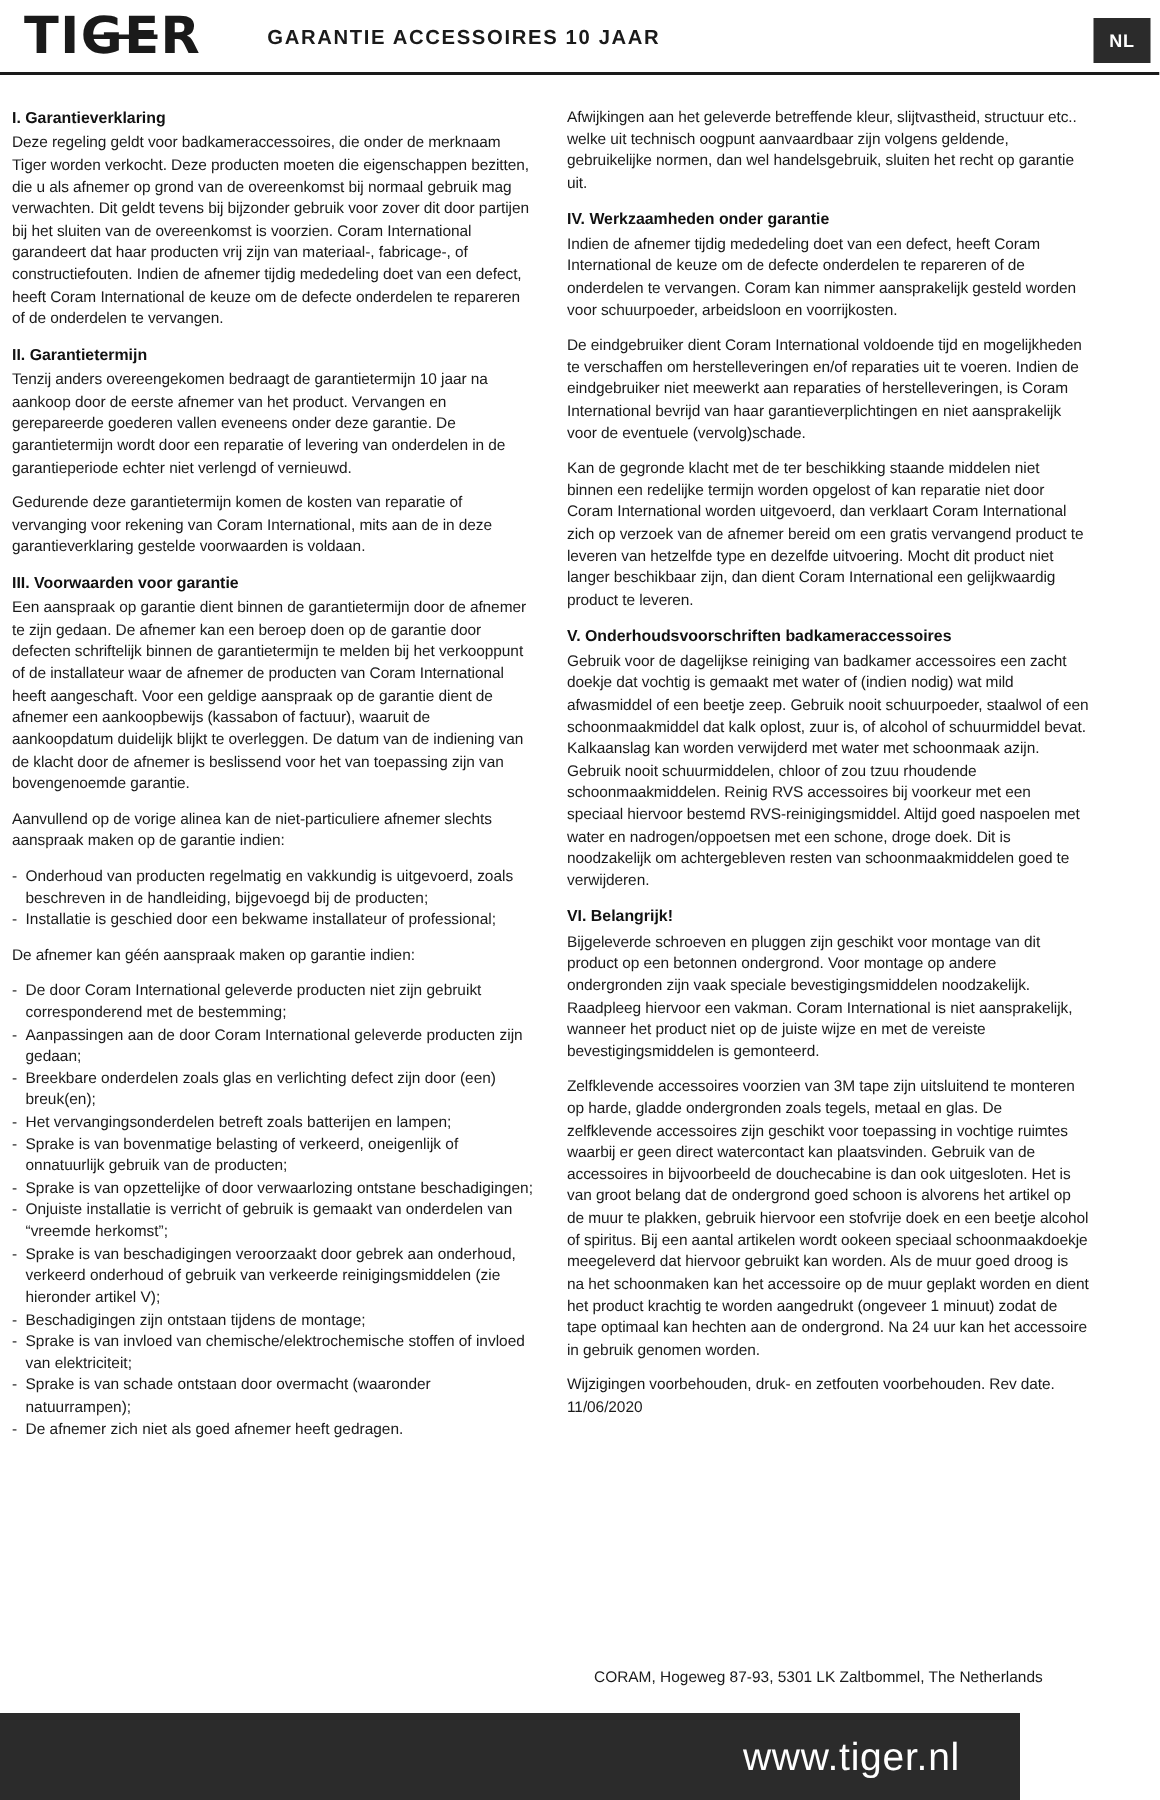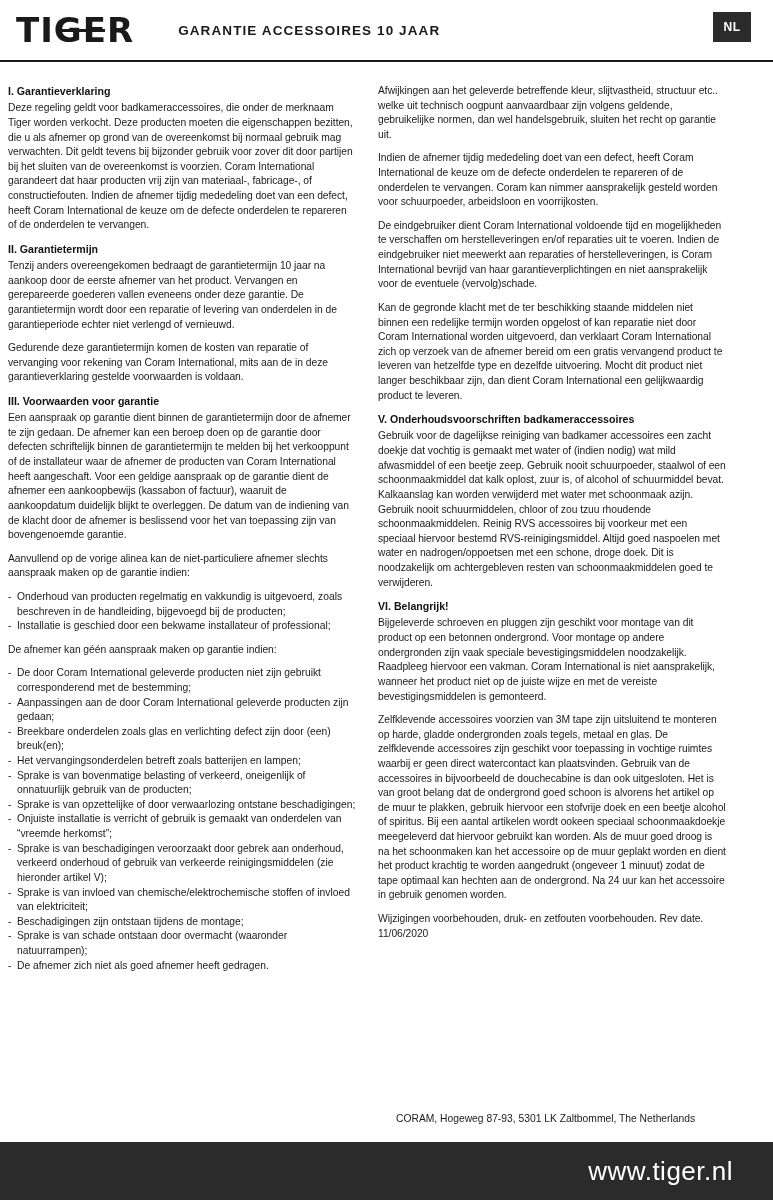--- a/index.html
+++ b/index.html
@@ -10,21 +10,21 @@
     background: #ffffff;
     font-family: "Liberation Sans", sans-serif;
     color: #1a1a1a;
     position: relative;
     overflow: hidden;
   }
 
   
   .header {
     position: relative;
-    height: 62px;
+    height: 50px;
     border-bottom: 2px solid #1a1a1a;
     display: flex;
     align-items: center;
     padding: 0 14px;
   }
   .logo {
     font-family: "DejaVu Sans", sans-serif;
     font-weight: bold;
     font-size: 34px;
     letter-spacing: 1px;
@@ -48,21 +48,21 @@
     background: #1a1a1a;
   }
   .header-title {
     font-weight: bold;
     font-size: 13.5px;
     letter-spacing: 1.1px;
     color: #1a1a1a;
   }
   .lang-badge {
     position: absolute;
-    right: 22px;
+    right: 6px;
     top: 12px;
     width: 38px;
     height: 30px;
     background: #2b2b2b;
     color: #ffffff;
     font-size: 12px;
     font-weight: bold;
     letter-spacing: 0.5px;
     display: flex;
     align-items: center;
@@ -120,21 +120,21 @@
     position: absolute;
     left: 396px;
     top: 1113px;
     font-size: 10.3px;
     color: #1a1a1a;
   }
   .footer-bar {
     position: absolute;
     left: 0;
     bottom: 0;
-    width: 773px;
+    width: 680px;
     height: 58px;
     background: #2b2b2b;
     display: flex;
     align-items: center;
     justify-content: flex-end;
     padding-right: 40px;
   }
   .footer-bar .url {
     color: #ffffff;
     font-size: 26px;
@@ -179,28 +179,29 @@
       <p class="para">De afnemer kan géén aanspraak maken op garantie indien:</p>
       <ul class="bullets">
         <li>De door Coram International geleverde producten niet zijn gebruikt corresponderend met de bestemming;</li>
         <li>Aanpassingen aan de door Coram International geleverde producten zijn gedaan;</li>
         <li>Breekbare onderdelen zoals glas en verlichting defect zijn door (een) breuk(en);</li>
         <li>Het vervangingsonderdelen betreft zoals batterijen en lampen;</li>
         <li>Sprake is van bovenmatige belasting of verkeerd, oneigenlijk of onnatuurlijk gebruik van de producten;</li>
         <li>Sprake is van opzettelijke of door verwaarlozing ontstane beschadigingen;</li>
         <li>Onjuiste installatie is verricht of gebruik is gemaakt van onderdelen van “vreemde herkomst”;</li>
         <li>Sprake is van beschadigingen veroorzaakt door gebrek aan onderhoud, verkeerd onderhoud of gebruik van verkeerde reinigingsmiddelen (zie hieronder artikel V);</li>
+        <li>Beschadigingen zijn ontstaan tijdens de montage;</li>
         <li>Sprake is van invloed van chemische/elektrochemische stoffen of invloed van elektriciteit;</li>
-        <li>Beschadigingen zijn ontstaan tijdens de montage;</li>
         <li>Sprake is van schade ontstaan door overmacht (waaronder natuurrampen);</li>
         <li>De afnemer zich niet als goed afnemer heeft gedragen.</li>
       </ul>
     </div>
   <div class="col" id="col-right">
       <p class="para">Afwijkingen aan het geleverde betreffende kleur, slijtvastheid, structuur etc.. welke uit technisch oogpunt aanvaardbaar zijn volgens geldende, gebruikelijke normen, dan wel handelsgebruik, sluiten het recht op garantie uit.</p>
+      <h2 class="sec">IV. Werkzaamheden onder garantie</h2>
       <p class="para">Indien de afnemer tijdig mededeling doet van een defect, heeft Coram International de keuze om de defecte onderdelen te repareren of de onderdelen te vervangen. Coram kan nimmer aansprakelijk gesteld worden voor schuurpoeder, arbeidsloon en voorrijkosten.</p>
       <p class="para">De eindgebruiker dient Coram International voldoende tijd en mogelijkheden te verschaffen om herstelleveringen en/of reparaties uit te voeren. Indien de eindgebruiker niet meewerkt aan reparaties of herstelleveringen, is Coram International bevrijd van haar garantieverplichtingen en niet aansprakelijk voor de eventuele (vervolg)schade.</p>
       <p class="para">Kan de gegronde klacht met de ter beschikking staande middelen niet binnen een redelijke termijn worden opgelost of kan reparatie niet door Coram International worden uitgevoerd, dan verklaart Coram International zich op verzoek van de afnemer bereid om een gratis vervangend product te leveren van hetzelfde type en dezelfde uitvoering. Mocht dit product niet langer beschikbaar zijn, dan dient Coram International een gelijkwaardig product te leveren.</p>
       <h2 class="sec">V. Onderhoudsvoorschriften badkameraccessoires</h2>
       <p class="para">Gebruik voor de dagelijkse reiniging van badkamer accessoires een zacht doekje dat vochtig is gemaakt met water of (indien nodig) wat mild afwasmiddel of een beetje zeep. Gebruik nooit schuurpoeder, staalwol of een schoonmaakmiddel dat kalk oplost, zuur is, of alcohol of schuurmiddel bevat. Kalkaanslag kan worden verwijderd met water met schoonmaak azijn. Gebruik nooit schuurmiddelen, chloor of zou tzuu rhoudende schoonmaakmiddelen. Reinig RVS accessoires bij voorkeur met een speciaal hiervoor bestemd RVS-reinigingsmiddel. Altijd goed naspoelen met water en nadrogen/oppoetsen met een schone, droge doek. Dit is noodzakelijk om achtergebleven resten van schoonmaakmiddelen goed te verwijderen.</p>
       <h2 class="sec">VI. Belangrijk!</h2>
       <p class="para">Bijgeleverde schroeven en pluggen zijn geschikt voor montage van dit product op een betonnen ondergrond. Voor montage op andere ondergronden zijn vaak speciale bevestigingsmiddelen noodzakelijk. Raadpleeg hiervoor een vakman. Coram International is niet aansprakelijk, wanneer het product niet op de juiste wijze en met de vereiste bevestigingsmiddelen is gemonteerd.</p>
       <p class="para">Zelfklevende accessoires voorzien van 3M tape zijn uitsluitend te monteren op harde, gladde ondergronden zoals tegels, metaal en glas. De zelfklevende accessoires zijn geschikt voor toepassing in vochtige ruimtes waarbij er geen direct watercontact kan plaatsvinden. Gebruik van de accessoires in bijvoorbeeld de douchecabine is dan ook uitgesloten. Het is van groot belang dat de ondergrond goed schoon is alvorens het artikel op de muur te plakken, gebruik hiervoor een stofvrije doek en een beetje alcohol of spiritus. Bij een aantal artikelen wordt ookeen speciaal schoonmaakdoekje meegeleverd dat hiervoor gebruikt kan worden. Als de muur goed droog is na het schoonmaken kan het accessoire op de muur geplakt worden en dient het product krachtig te worden aangedrukt (ongeveer 1 minuut) zodat de tape optimaal kan hechten aan de ondergrond. Na 24 uur kan het accessoire in gebruik genomen worden.</p>
       <p class="para">Wijzigingen voorbehouden, druk- en zetfouten voorbehouden. Rev date. 11/06/2020</p>
     </div>

